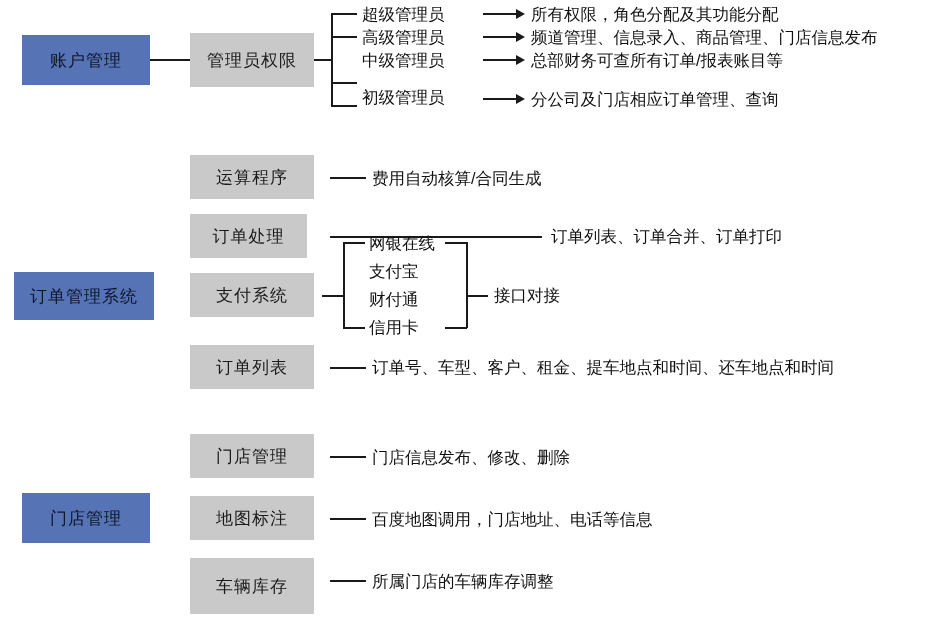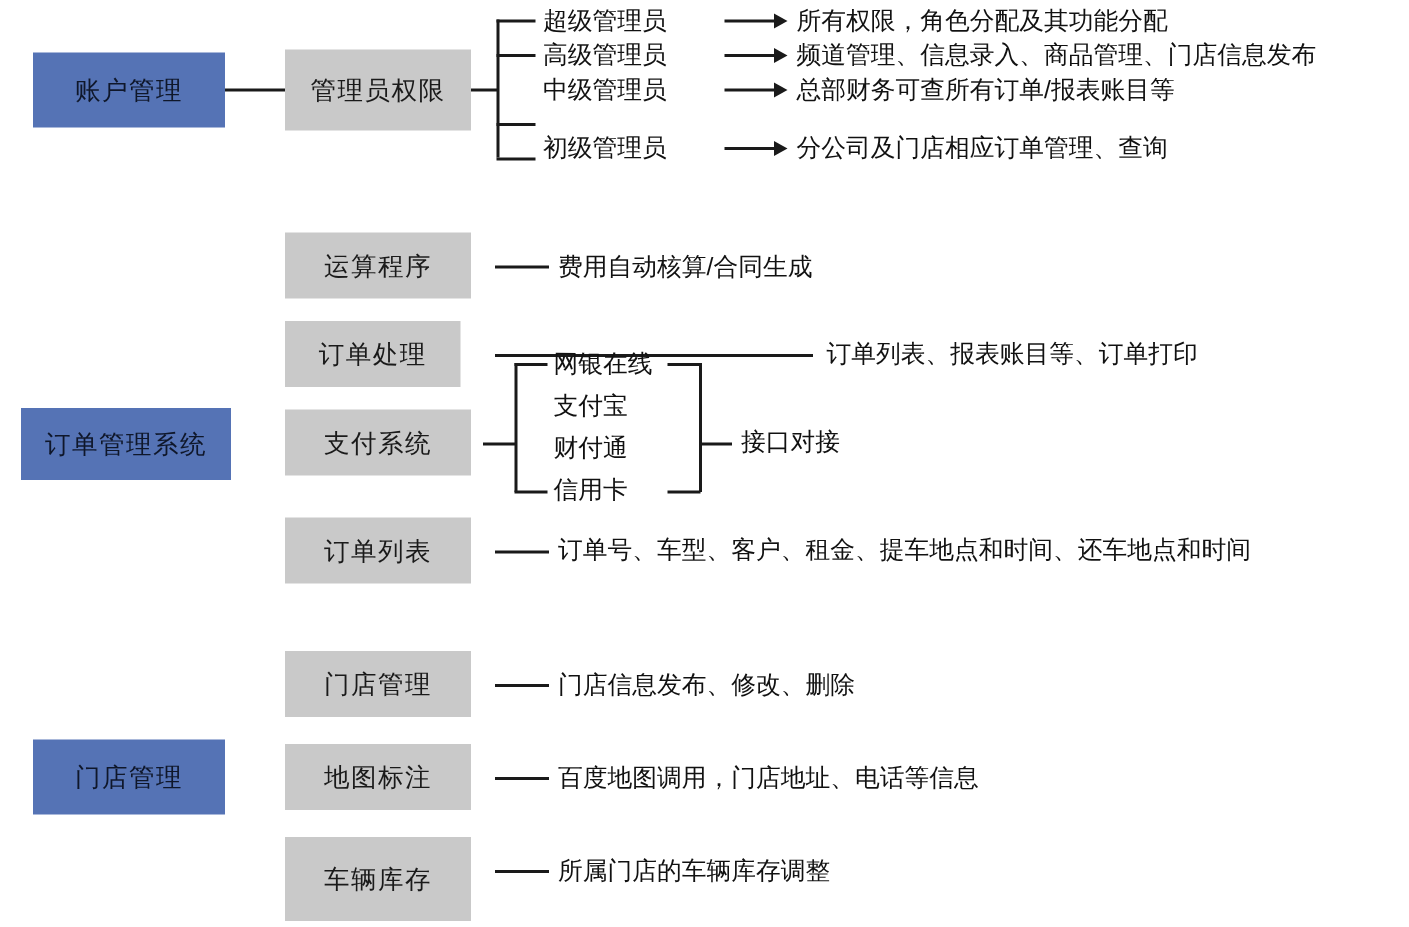--- a/index.html
+++ b/index.html
@@ -77,21 +77,21 @@
   <div class="ln v" style="left:331px; top:13px; height:92px;"></div>
 
   <div class="ln h" style="left:331px; top:13px; width:26px;"></div>
   <div class="ln h" style="left:331px; top:36px; width:26px;"></div>
   <div class="ln h" style="left:331px; top:82px; width:26px;"></div>
   <div class="ln h" style="left:331px; top:105px; width:26px;"></div>
 
   <div class="txt" style="left:362px; top:6px;">超级管理员</div>
   <div class="txt" style="left:362px; top:29px;">高级管理员</div>
   <div class="txt" style="left:362px; top:52px;">中级管理员</div>
-  <div class="txt" style="left:362px; top:91px;">初级管理员</div>
+  <div class="txt" style="left:362px; top:91px;font-family:Liberation Mono, monospace;">初级管理员</div>
 
   <div class="ln h" style="left:483px; top:13px; width:33px;"></div>
   <div class="arrow" style="left:516px; top:9px;"></div>
   <div class="ln h" style="left:483px; top:36px; width:33px;"></div>
   <div class="arrow" style="left:516px; top:32px;"></div>
   <div class="ln h" style="left:483px; top:59px; width:33px;"></div>
   <div class="arrow" style="left:516px; top:55px;"></div>
   <div class="ln h" style="left:483px; top:98px; width:33px;"></div>
   <div class="arrow" style="left:516px; top:94px;"></div>
 
@@ -107,21 +107,21 @@
   <div class="node secondary" style="left:190px; top:155px; width:124px; height:44px;">
     <span>运算程序</span>
   </div>
   <div class="ln h" style="left:330px; top:177px; width:36px;"></div>
   <div class="txt" style="left:372px; top:170px;">费用自动核算/合同生成</div>
 
   <div class="node secondary" style="left:190px; top:214px; width:117px; height:44px;">
     <span>订单处理</span>
   </div>
   <div class="ln h" style="left:330px; top:236px; width:212px;"></div>
-  <div class="txt" style="left:551px; top:228px;">订单列表、报表账目等、订单打印</div>
+  <div class="txt" style="left:551px; top:228px;">订单列表、订单合并、订单打印</div>
 
   <div class="node secondary" style="left:190px; top:273px; width:124px; height:44px;">
     <span>支付系统</span>
   </div>
   <div class="ln h" style="left:322px; top:295px; width:22px;"></div>
   <div class="ln v" style="left:343px; top:242px; height:86px;"></div>
   <div class="ln h" style="left:343px; top:242px; width:22px;"></div>
   <div class="ln h" style="left:343px; top:327px; width:22px;"></div>
 
   <div class="txt" style="left:369px; top:235px;">网银在线</div>

